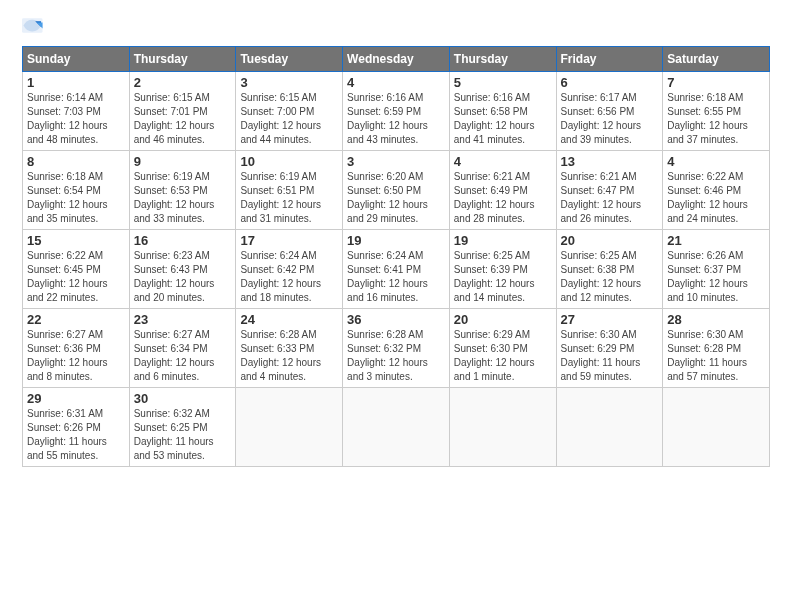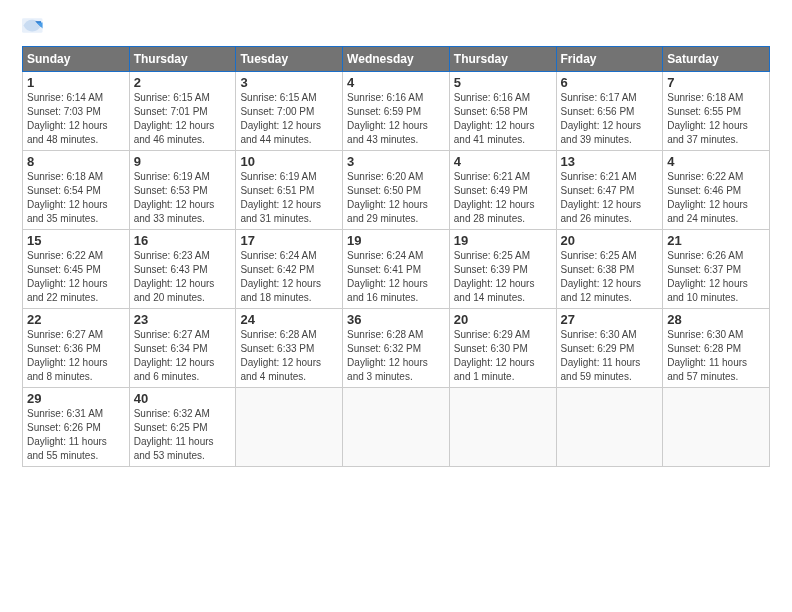--- a/index.html
+++ b/index.html
@@ -251,21 +251,21 @@
             <span class="day-num">28</span>
             <div class="day-info">Sunrise: 6:30 AM<br>Sunset: 6:28 PM<br>Daylight: 11 hours and 57 minutes.</div>
           </td>
         </tr>
         <tr>
           <td>
             <span class="day-num">29</span>
             <div class="day-info">Sunrise: 6:31 AM<br>Sunset: 6:26 PM<br>Daylight: 11 hours and 55 minutes.</div>
           </td>
           <td>
-            <span class="day-num">40</span>
+            <span class="day-num">30</span>
             <div class="day-info">Sunrise: 6:32 AM<br>Sunset: 6:25 PM<br>Daylight: 11 hours and 53 minutes.</div>
           </td>
           <td class="empty"></td>
           <td class="empty"></td>
           <td class="empty"></td>
           <td class="empty"></td>
           <td class="empty"></td>
         </tr>
       </tbody>
   </table>

